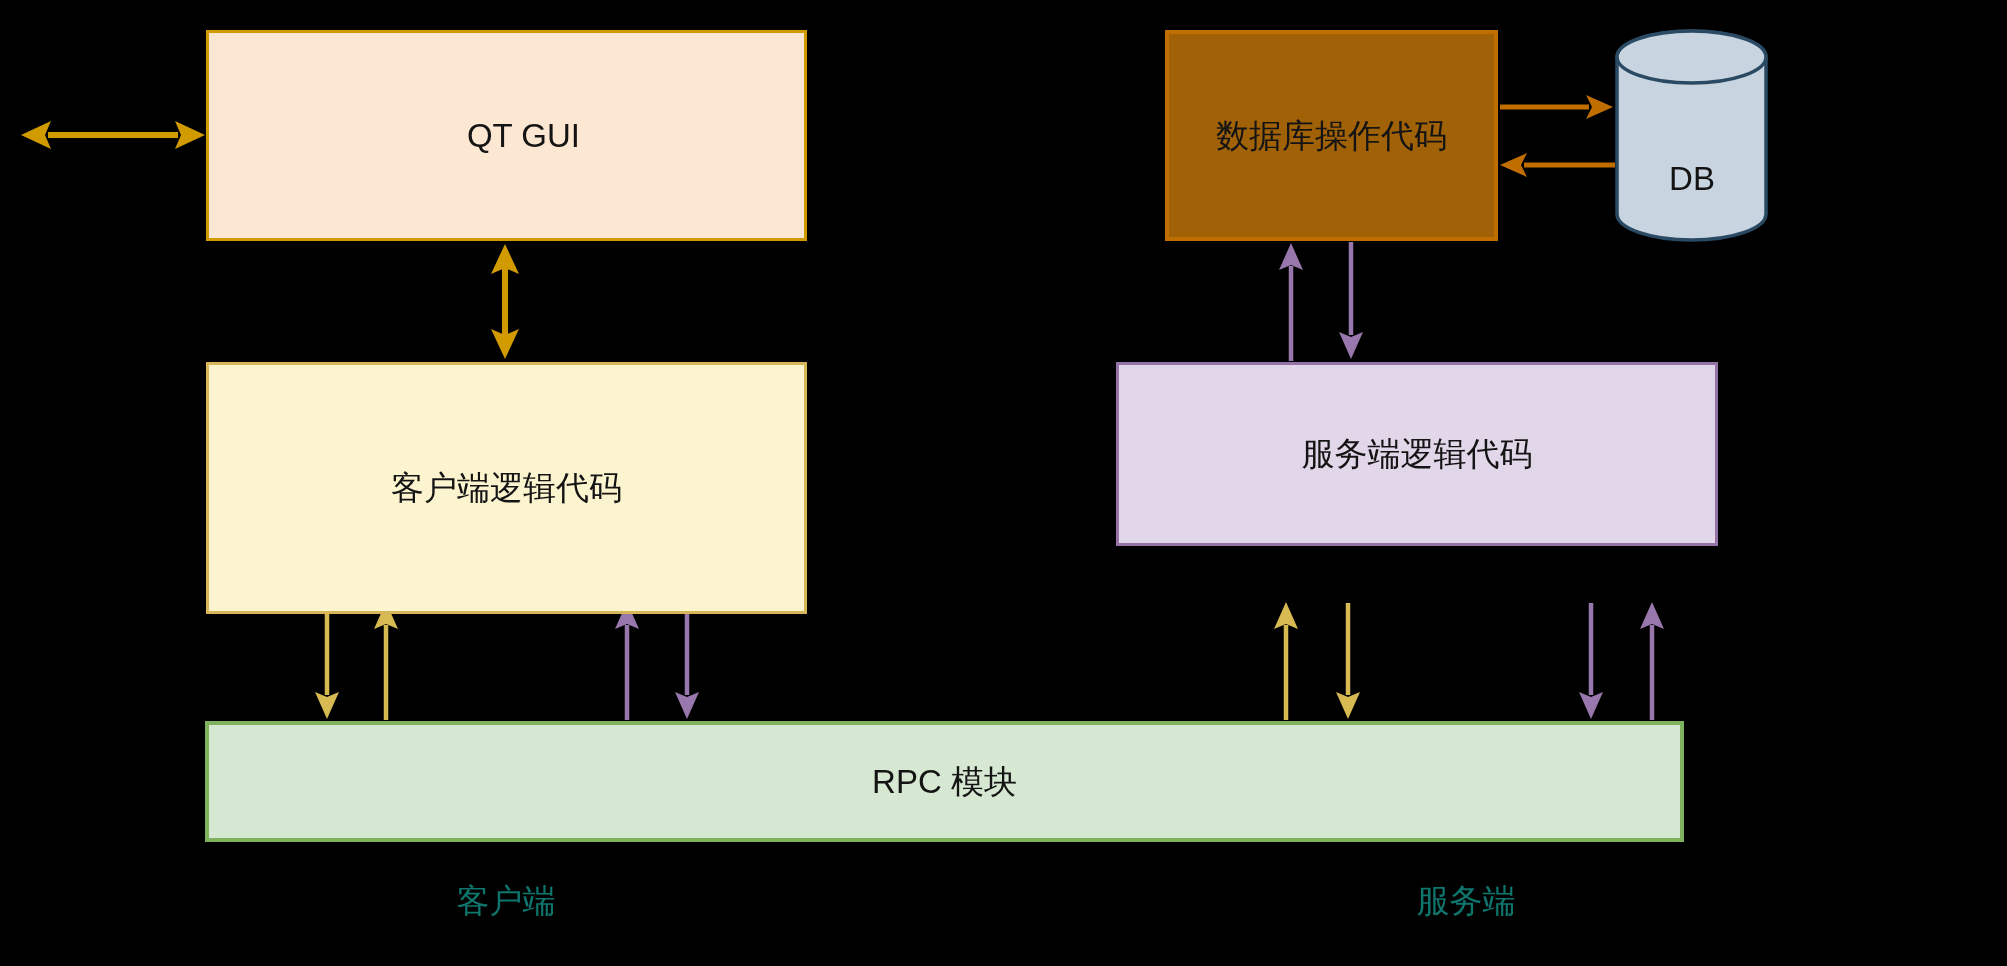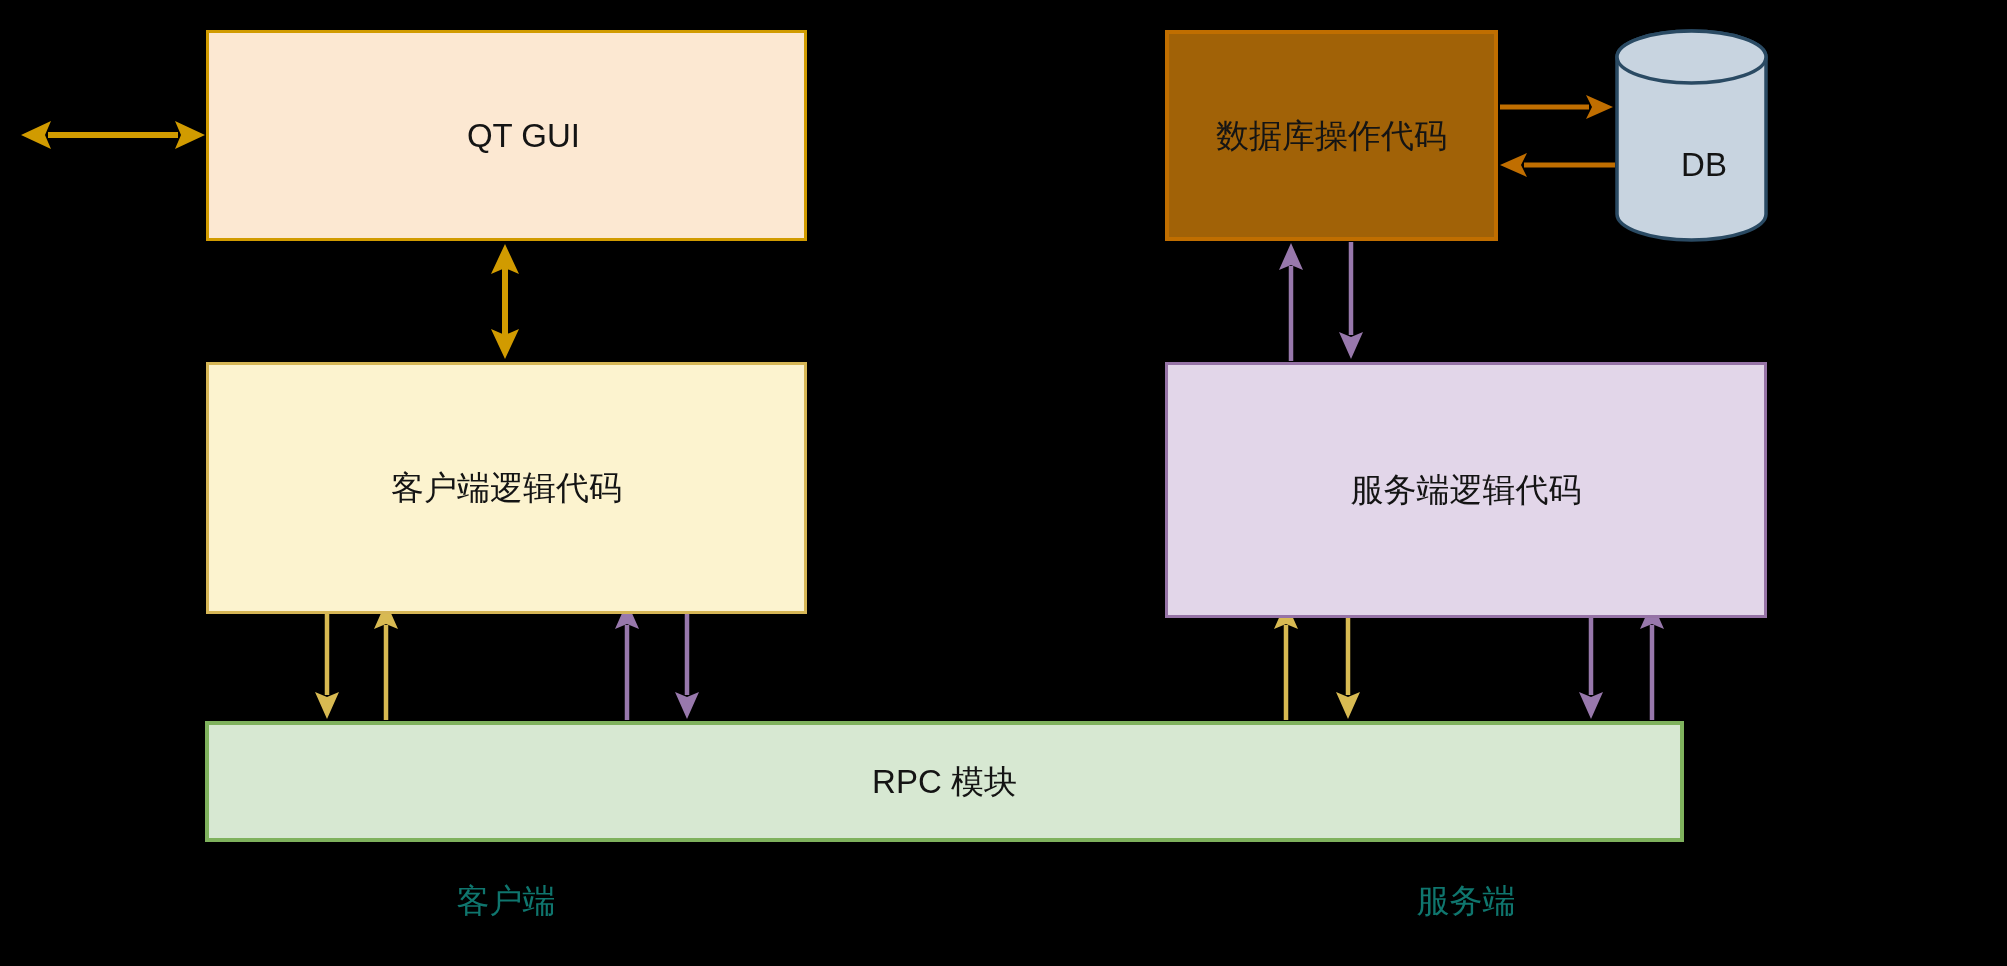--- a/index.html
+++ b/index.html
@@ -32,34 +32,33 @@
   }
   .node-label {
     color: #141414;
     font-size: 33px;
     line-height: 1.2;
     white-space: nowrap;
   }
   .node-qt-gui       { left: 206px;  top: 30px;  width: 601px;  height: 211px; border-width: 3px; }
   .node-client-logic { left: 206px;  top: 362px; width: 601px;  height: 252px; border-width: 3px; }
   .node-db-ops       { left: 1165px; top: 30px;  width: 333px;  height: 211px; border-width: 4px; }
-  .node-server-logic { left: 1165px; top: 362px; width: 602px;  height: 256px; border-width: 3px; }
+  .node-server-logic { left: 1116px; top: 362px; width: 602px;  height: 184px; border-width: 3px; }
   .node-rpc          { left: 205px;  top: 721px; width: 1479px; height: 121px; border-width: 4px; }
   .db-label {
     position: absolute;
     left: 1617px;
-    top: 141px;
+    top: 155px;
     width: 150px;
     height: 48px;
     display: flex;
     align-items: center;
     justify-content: center;
     color: #141414;
     font-size: 33px;
-    padding-left: 12px;
   }
   .section-label {
     position: absolute;
     width: 260px;
     height: 48px;
     top: 877px;
     display: flex;
     align-items: center;
     justify-content: center;
     color: #0f766e;

